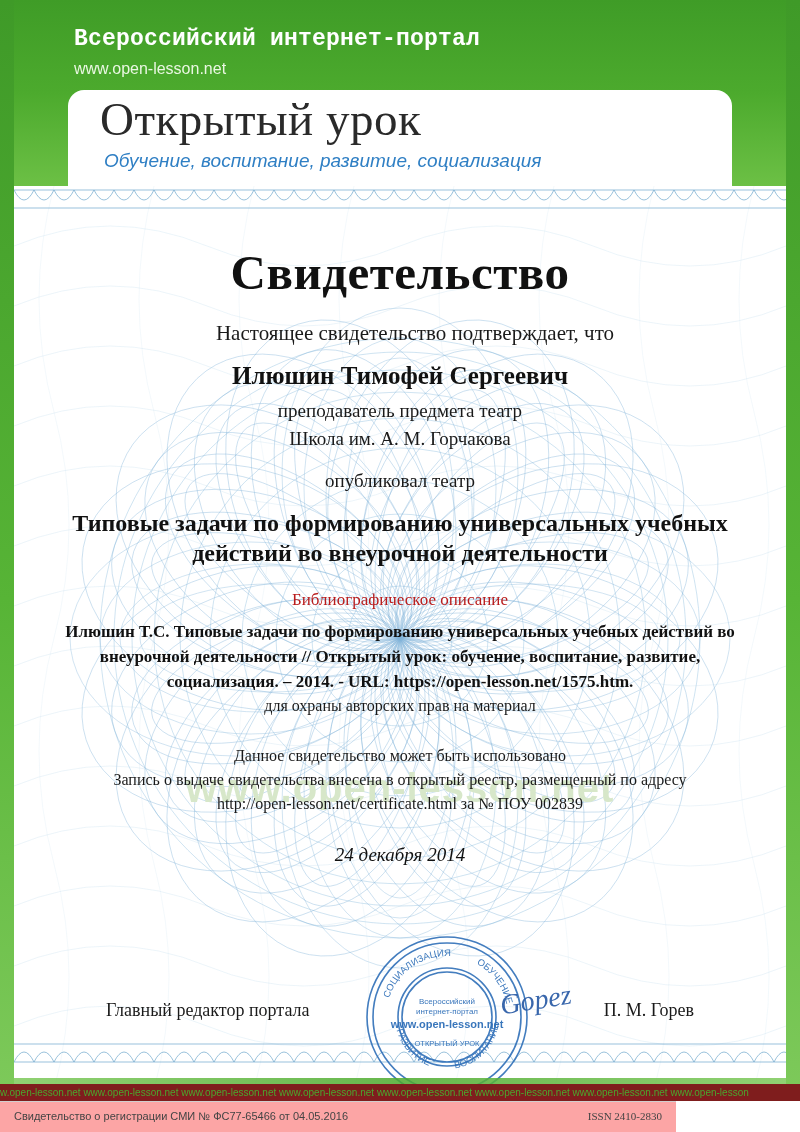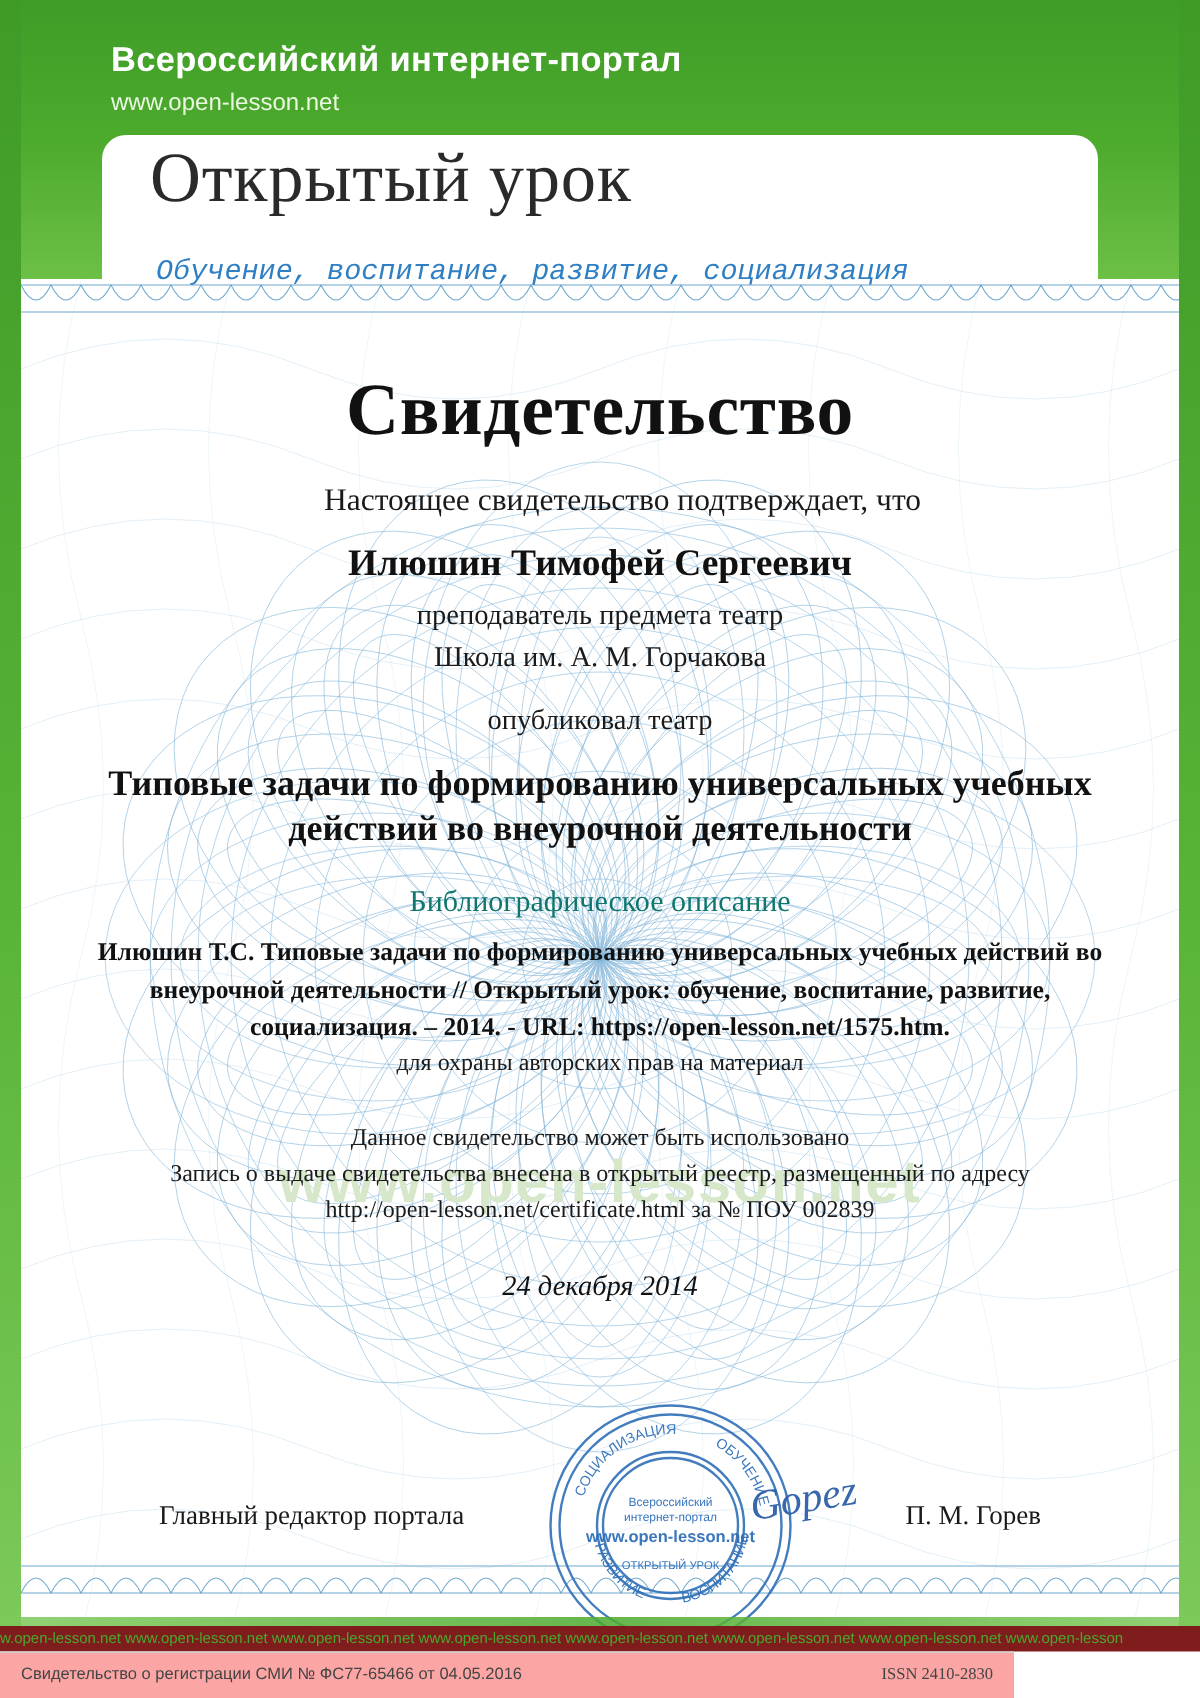--- a/index.html
+++ b/index.html
@@ -38,21 +38,21 @@
     width: 772px;
     height: 92px;
     background: #4aa72e;
     background: linear-gradient(180deg, #3f9c27 0%, #4caa2d 100%);
   }
   .header-green .hdr-title {
     position: absolute;
     left: 60px;
     top: 26px;
     color: #ffffff;
-    font-family: Liberation Sans, sans-serif;
+    font-family: Liberation Mono, monospace;
     font-weight: bold;
     font-size: 23px;
     letter-spacing: 0.2px;
   }
   .header-green .hdr-sub {
     position: absolute;
     left: 60px;
     top: 60px;
     color: #eaf7e2;
     font-family: "Liberation Sans", sans-serif;
@@ -76,25 +76,24 @@
     top: 2px;
     font-family: "Liberation Serif", serif;
     font-size: 47px;
     color: #2a2a2a;
     letter-spacing: 0.5px;
   }
   .logo-card .logo-sub {
     position: absolute;
     left: 36px;
     top: 60px;
-    font-family: Liberation Mono, monospace;
+    font-family: Liberation Sans, sans-serif;
     font-style: italic;
     font-size: 19px;
     color: #2f7fc4;
-    margin-top: 20px;
   }
 
   
   .header-green-lower {
     position: absolute;
     left: 14px;
     top: 92px;
     width: 772px;
     height: 94px;
     background: #4caa2d;
@@ -190,22 +189,22 @@
   .work-title {
     margin: 16px auto 0 auto;
     width: 680px;
     font-size: 24px;
     font-weight: bold;
     line-height: 1.26;
     color: #111111;
   }
   .biblio-label {
     margin-top: 22px;
-    font-size: 20px;
-    color: #0f766e;
+    font-size: 17px;
+    color: #b91c1c;
   }
   .biblio-body {
     margin: 10px auto 0 auto;
     width: 700px;
     font-size: 17px;
     font-weight: bold;
     line-height: 1.45;
     color: #111111;
   }
   .note {

